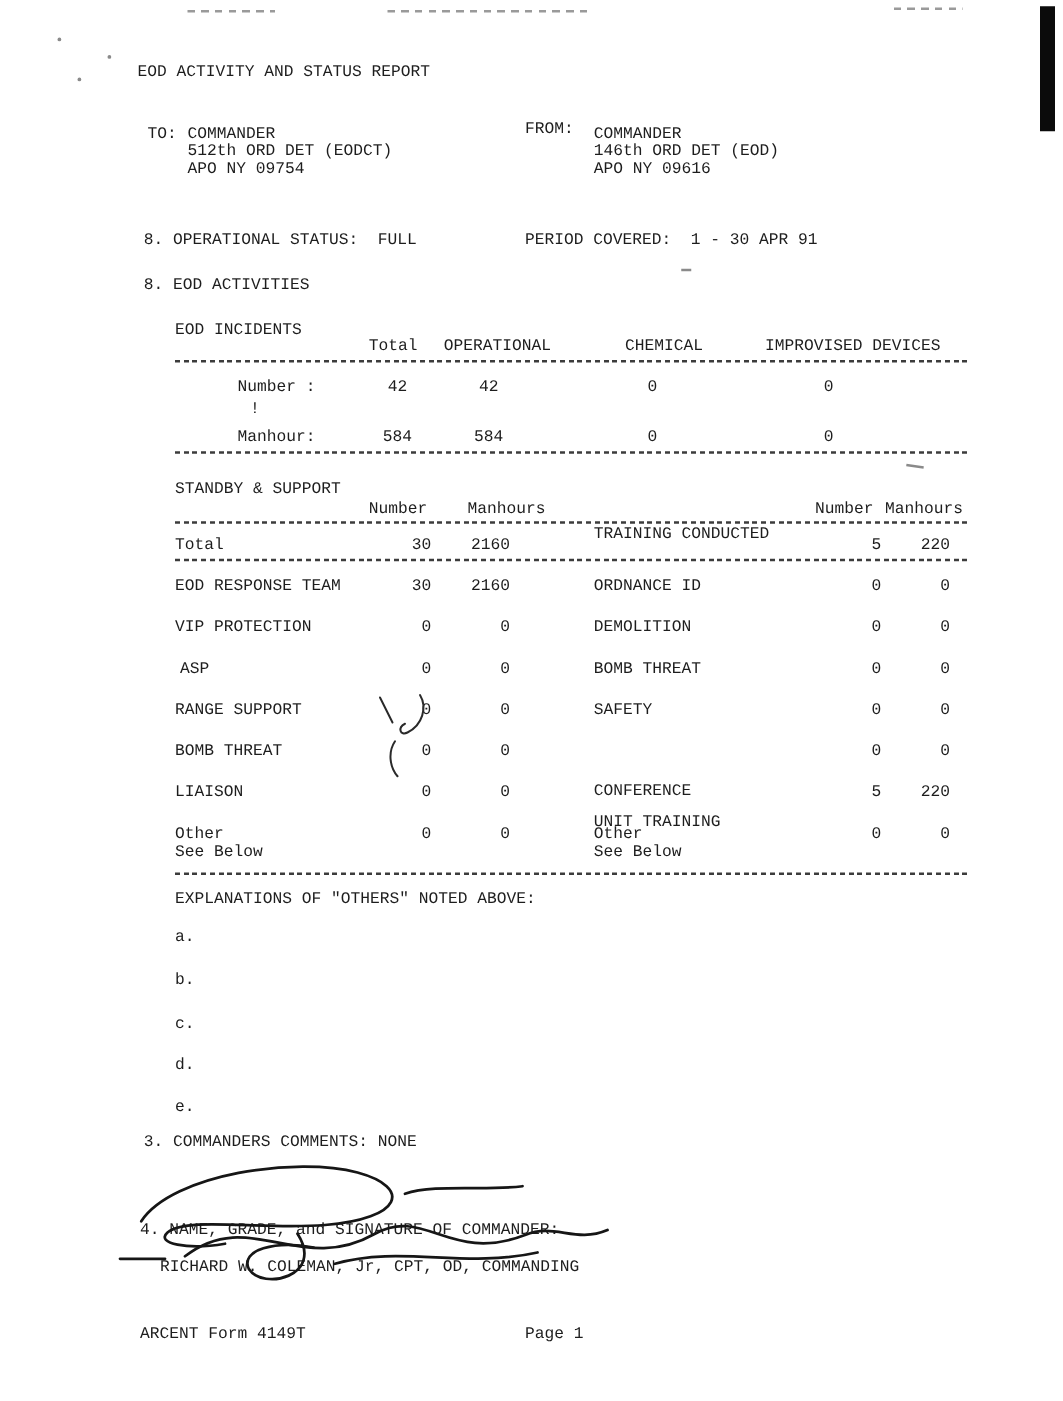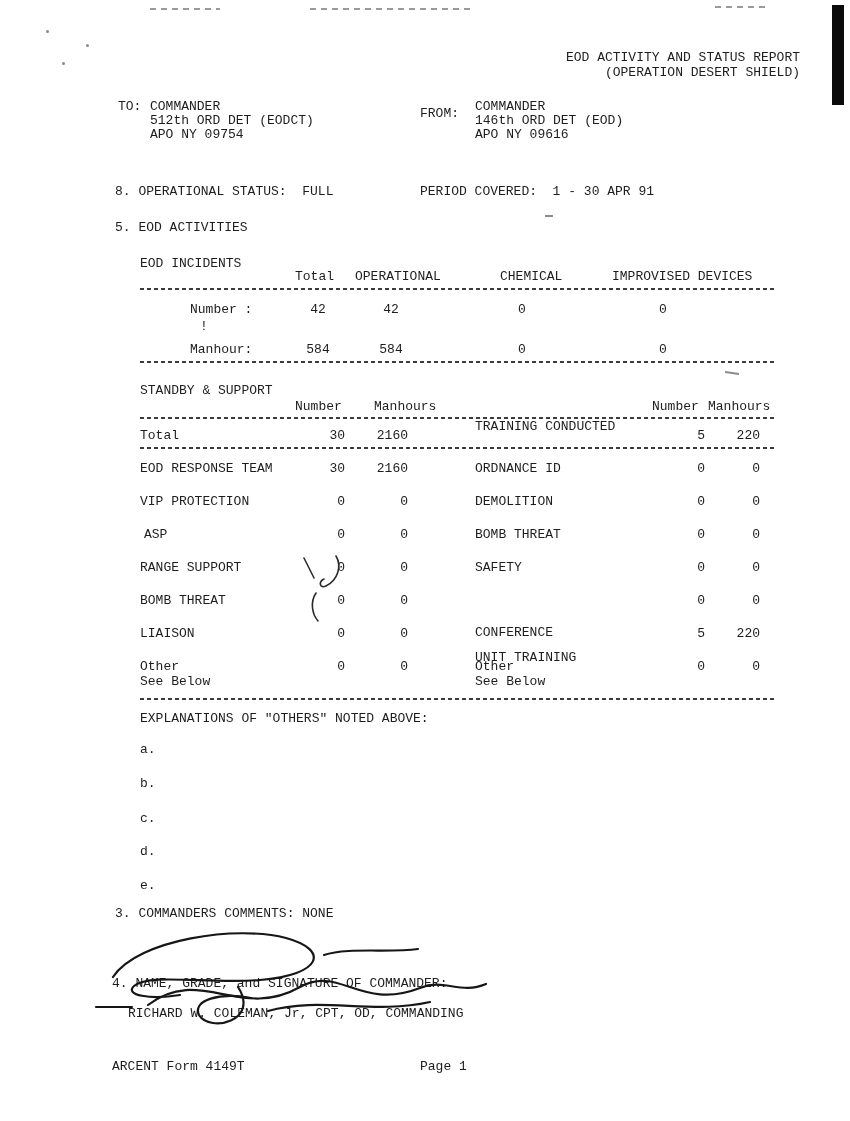--- a/index.html
+++ b/index.html
@@ -2,21 +2,21 @@
 <html><head>
 <meta charset="utf-8">
 <style>
   html,body{margin:0;padding:0;background:#ffffff;}
   .page{
     position:relative;width:850px;height:1121px;background:#ffffff;overflow:hidden;
     font-family:"Liberation Mono","DejaVu Sans Mono",monospace;
     font-size:13px;line-height:14px;color:#1d1d1d;
   }
   .t{position:absolute;white-space:pre;}
-  .ctr{text-align:right;}
+  .ctr{text-align:left;}
   .cell{position:absolute;white-space:pre;}
   .r{text-align:right;}
   .c{text-align:center;}
   .dash{position:absolute;height:2px;background:repeating-linear-gradient(90deg,#3c3c3c 0 4px,transparent 4px 7px);}
   .blackbar{position:absolute;background:#0b0b0b;}
   .speck{position:absolute;background:#8a8a8a;border-radius:50%;}
   .edge{position:absolute;height:2px;background:repeating-linear-gradient(90deg,#9a9a9a 0 6px,transparent 6px 11px);}
   svg.sig path{fill:none;stroke:#161616;stroke-width:2.2;stroke-linecap:round;}
   svg.mark path{fill:none;stroke:#2a2a2a;stroke-width:1.6;stroke-linecap:round;}
 </style>
@@ -29,35 +29,34 @@
   <div class="edge" style="left:310px;top:8px;width:160px;"></div>
   <div class="edge" style="left:715px;top:6px;width:55px;"></div>
   <div class="speck" style="left:46px;top:30px;width:3px;height:3px;"></div>
   <div class="speck" style="left:86px;top:44px;width:3px;height:3px;"></div>
   <div class="speck" style="left:62px;top:62px;width:3px;height:3px;"></div>
   <div class="speck" style="left:545px;top:215px;width:8px;height:2px;border-radius:0;"></div>
   <div class="speck" style="left:725px;top:372px;width:14px;height:2px;border-radius:0;transform:rotate(8deg);"></div>
   <div class="blackbar" style="left:832px;top:5px;width:12px;height:100px;"></div>
 
   <div class="t ctr" style="left:110px;top:51px;width:690px;">EOD ACTIVITY AND STATUS REPORT</div>
-  <div class="t ctr" style="left:110px;top:66px;width:690px;">(OPERATION DESERT SHIELD)</div>
 
   <div class="t" style="left:118px;top:100px;">TO:</div>
   <div class="t" style="left:150px;top:100px;">COMMANDER</div>
   <div class="t" style="left:150px;top:114px;">512th ORD DET (EODCT)</div>
   <div class="t" style="left:150px;top:128px;">APO NY 09754</div>
-  <div class="t" style="left:420px;top:107px;">FROM:</div>
+  <div class="t" style="left:420px;top:96px;">FROM:</div>
   <div class="t" style="left:475px;top:100px;">COMMANDER</div>
   <div class="t" style="left:475px;top:114px;">146th ORD DET (EOD)</div>
   <div class="t" style="left:475px;top:128px;">APO NY 09616</div>
 
   <div class="t" style="left:115px;top:185px;">8. OPERATIONAL STATUS:  FULL</div>
   <div class="t" style="left:420px;top:185px;">PERIOD COVERED:  1 - 30 APR 91</div>
 
-  <div class="t" style="left:115px;top:221px;">5. EOD ACTIVITIES</div>
+  <div class="t" style="left:115px;top:221px;">8. EOD ACTIVITIES</div>
 
   <div class="t" style="left:140px;top:257px;width:640px;height:110px;">
     <span class="cell" style="left:0;top:0;">EOD INCIDENTS</span>
     <span class="cell" style="left:155px;top:13px;">Total</span>
     <span class="cell" style="left:215px;top:13px;">OPERATIONAL</span>
     <span class="cell" style="left:360px;top:13px;">CHEMICAL</span>
     <span class="cell" style="left:472px;top:13px;">IMPROVISED DEVICES</span>
     <span class="dash" style="left:0;top:31px;width:636px;"></span>
     
     <span class="cell" style="left:50px;top:46px;">Number :</span>

